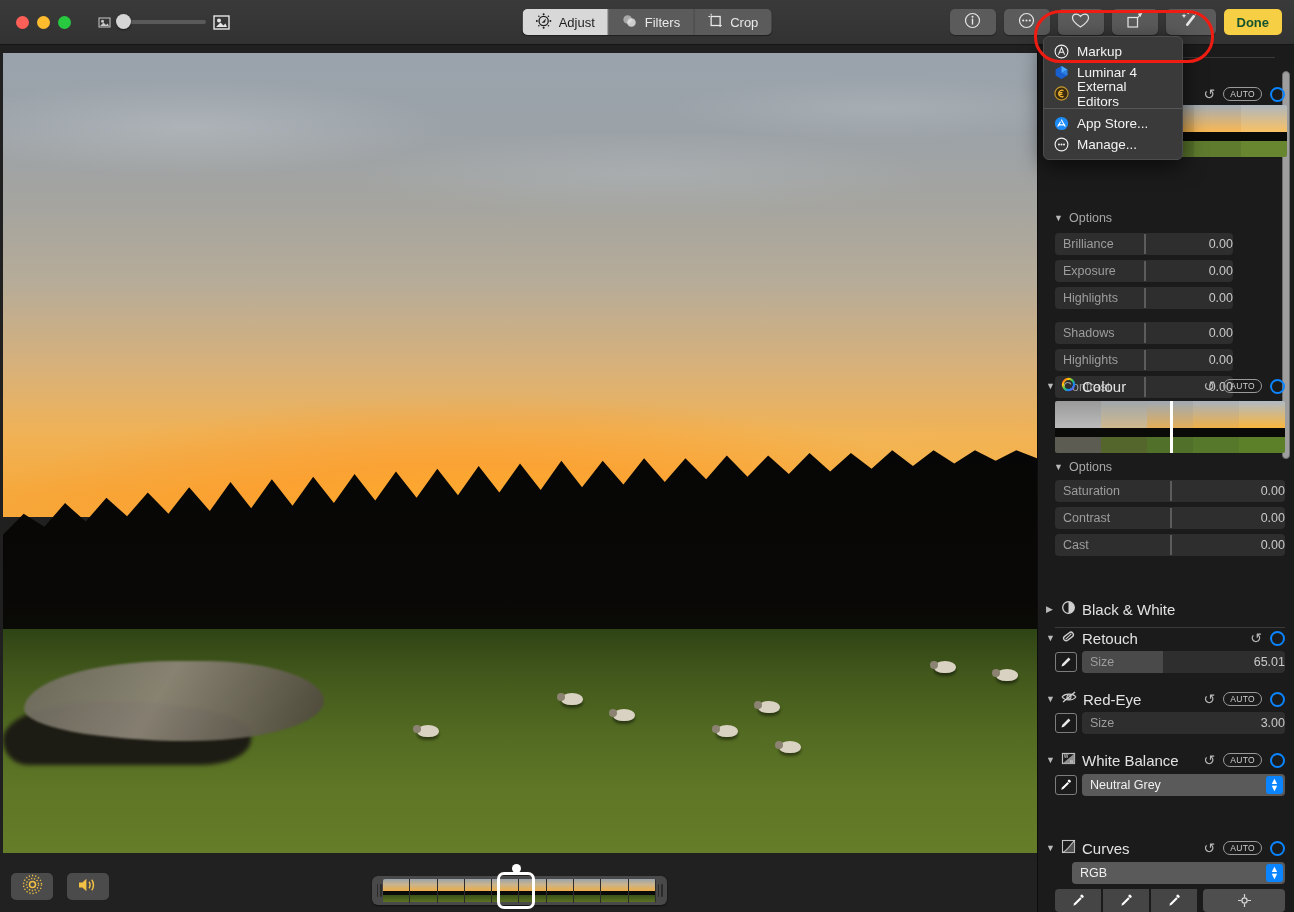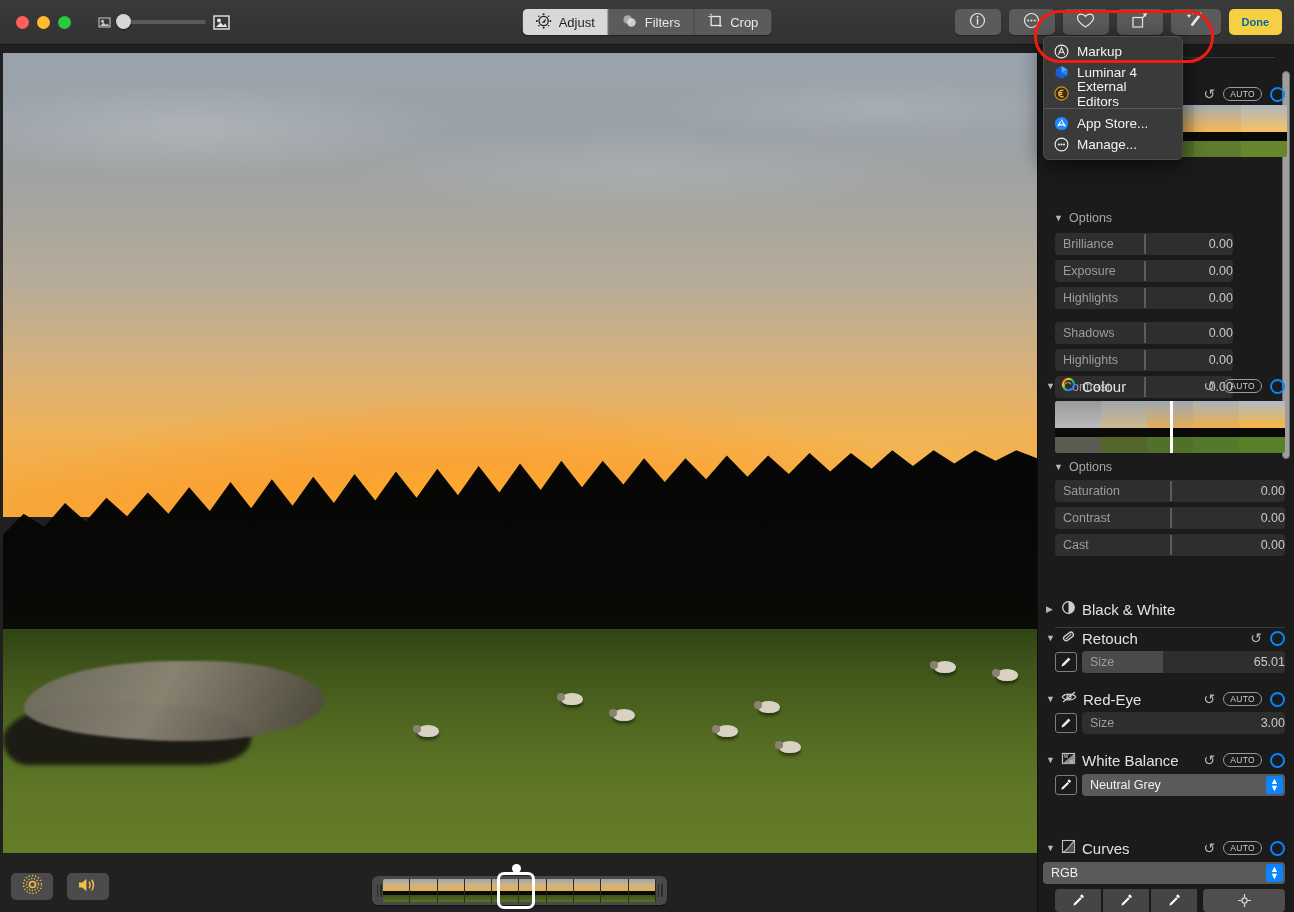--- a/index.html
+++ b/index.html
@@ -44,22 +44,22 @@
 
   
   .rbtns{ position:absolute; right:12px; top:9px; display:flex; align-items:center; gap:8px; }
   .tbtn{
     width:46px;height:26px;border-radius:5px;background:#5b5b5b;
     display:flex;align-items:center;justify-content:center; cursor:default;
     box-shadow:0 1px 1px rgba(0,0,0,.35);
   }
   .tbtn.wide{width:50px;}
   .done{
-    height:26px; padding:0 13px; border-radius:5px; background:#f7cf45; color:#0369a1;
-    font-size:11px; font-weight:700; display:flex;align-items:center; cursor:default;
+    height:26px; padding:0 13px; border-radius:5px; background:#f7cf45; color:#14532d;
+    font-size:13px; font-weight:700; display:flex;align-items:center; cursor:default;
   }
 
   
   .stage{
     position:absolute; left:0; top:45px; width:1037px; height:816px;
     background:#202020; overflow:hidden;
   }
   .photo{ position:absolute; left:3px; top:8px; width:1034px; height:800px; overflow:hidden; }
   .sky{
     position:absolute; left:0; top:0; width:100%; height:58%;
@@ -732,21 +732,21 @@
               <path d="M1.5 13.5 L13.5 1.5 L13.5 13.5 Z" fill="#8a8a8a" opacity=".5"></path>
             </svg>
         </span>
         <span class="stitle">Curves</span>
         <span class="ctl-right">
           <span class="undo">↺</span>
           <span class="autopill">AUTO</span>
           <span class="ring"></span>
         </span>
       </div>
-      <div class="selectrow" style="margin-left:5px">
+      <div class="selectrow" style="margin-left:34px">
         <div class="popup">
           <span>RGB</span>
           <span class="arrows">
               <span>▲</span>
               <span>▼</span>
             </span>
         </div>
       </div>
       <div class="droprow">
         <span class="dbtn">

